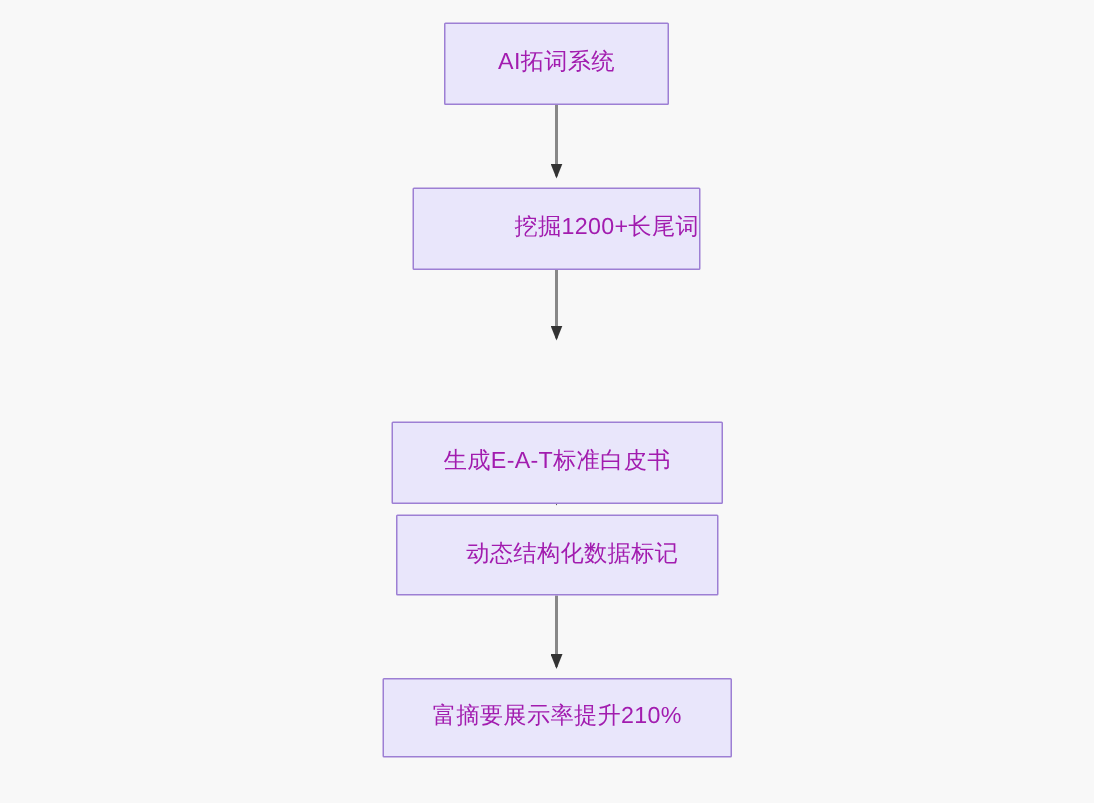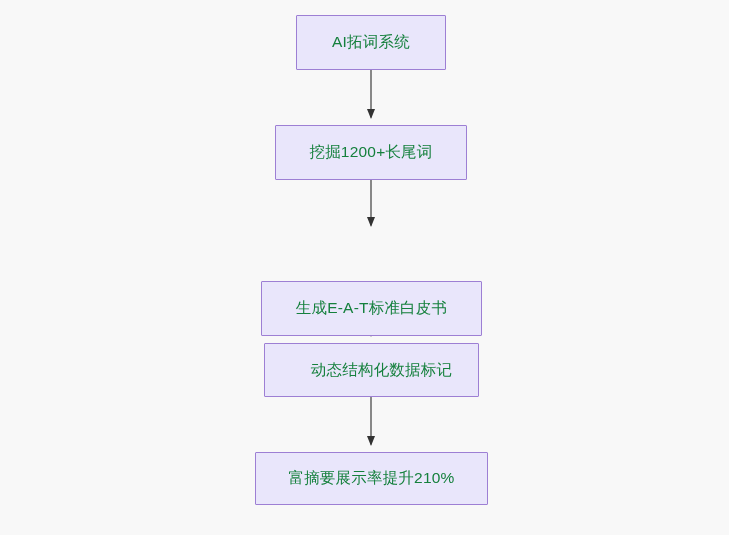--- a/index.html
+++ b/index.html
@@ -31,28 +31,28 @@
     box-sizing: border-box;
     display: flex;
     align-items: center;
     justify-content: center;
     background: #e9e6fb;
     border: 1px solid #9d7fd4;
     border-radius: 1px;
   }
   .node-label {
     font-size: 15.5px;
-    color: #15803d;
+    color: #a21caf;
     line-height: 1.2;
     white-space: nowrap;
     letter-spacing: 0.2px;
   }
   
   #node-1 { left: 296px; top: 15px;  width: 150px; height: 55px; }
-  #node-2 { left: 275px; top: 125px; width: 192px; height: 55px; }
+  #node-2 { left: 275px; top: 125px; width: 192px; height: 55px; justify-content: flex-end; }
   #node-3 { left: 261px; top: 233px; width: 221px; height: 55px; margin-top: 48px; }
   #node-4 { left: 264px; top: 343px; width: 215px; height: 54px; padding-left: 20px; }
   #node-5 { left: 255px; top: 452px; width: 233px; height: 53px; }
 </style>
 </head>
 <body>
 
 <div id="flowchart">
 
   <svg id="edge-layer" width="729" height="535" viewBox="0 0 729 535">

